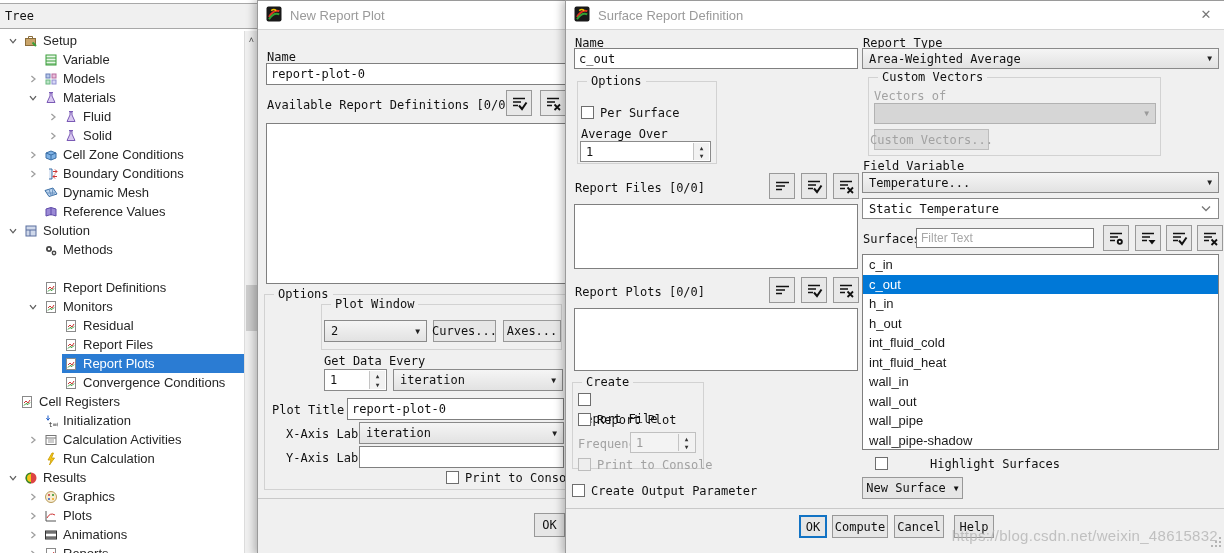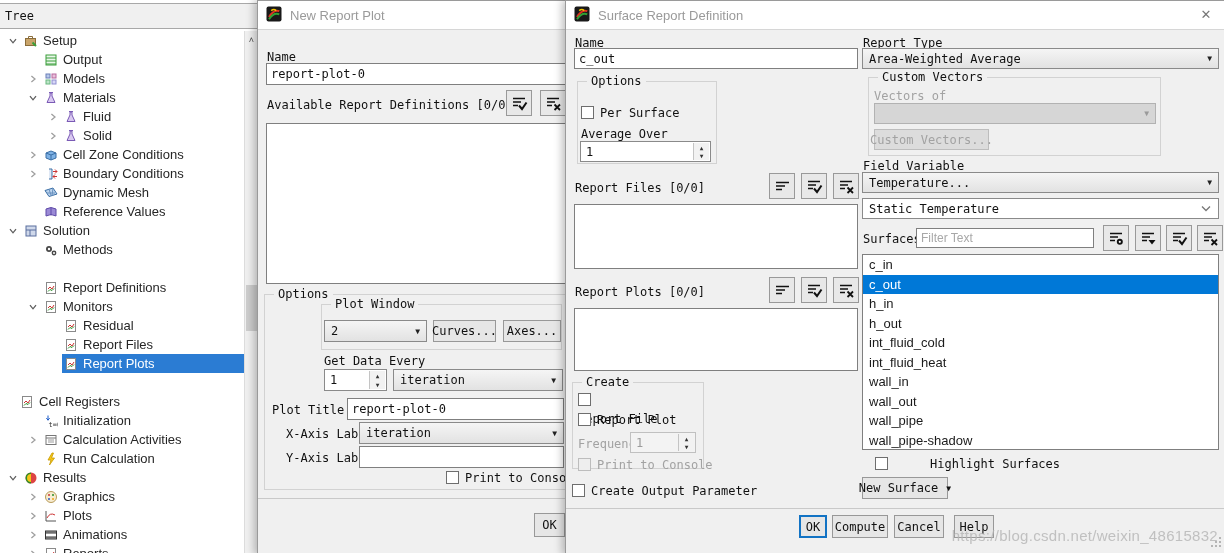--- a/index.html
+++ b/index.html
@@ -92,21 +92,21 @@
       </div>
       <div class="tree-row" style="padding-left: 24px;">
         <span class="tree-exp"></span>
         <span class="tree-sel">
           <span class="tree-ico">
             <svg width="14" height="14" viewBox="0 0 14 14">
               <rect x="2" y="2" width="10" height="10" fill="#eaf7ea" stroke="#3a9e3a"></rect>
               <path d="M2 5h10M2 8h10M2 11h10" stroke="#3a9e3a"></path>
             </svg>
           </span>
-          <span>Output</span>
+          <span>Variable</span>
         </span>
       </div>
       <div class="tree-row" style="padding-left: 24px;">
         <span class="tree-exp">
           <svg width="10" height="10" viewBox="0 0 10 10">
             <path d="M3.4 2L7 5 3.4 8" stroke="#a0a0a0" stroke-width="1.3" fill="none"></path>
           </svg>
         </span>
         <span class="tree-sel">
           <span class="tree-ico">
@@ -322,20 +322,30 @@
               <rect x="2.5" y="1.5" width="9" height="11" fill="#fff" stroke="#8a8a8a"></rect>
               <path d="M4 8l2-2 2 2 2-3" stroke="#cc3333" fill="none"></path>
               <path d="M4 10.5l2-2 2 1 2-2" stroke="#2a8f2a" fill="none"></path>
             </svg>
           </span>
           <span>Report Plots</span>
         </span>
       </div>
       <div class="tree-row" style="padding-left: 44px;">
         <span class="tree-exp"></span>
+        <span class="tree-sel">
+          <span class="tree-ico">
+            <svg width="14" height="14" viewBox="0 0 14 14">
+              <rect x="2.5" y="1.5" width="9" height="11" fill="#fff" stroke="#8a8a8a"></rect>
+              <path d="M4 8l2-2 2 2 2-3" stroke="#cc3333" fill="none"></path>
+              <path d="M4 10.5l2-2 2 1 2-2" stroke="#2a8f2a" fill="none"></path>
+            </svg>
+          </span>
+          <span>Convergence Conditions</span>
+        </span>
       </div>
       <div class="tree-row" style="">
         <span class="tree-exp"></span>
         <span class="tree-sel">
           <span class="tree-ico">
             <svg width="14" height="14" viewBox="0 0 14 14">
               <rect x="2.5" y="1.5" width="9" height="11" fill="#fff" stroke="#8a8a8a"></rect>
               <path d="M4 8l2-2 2 2 2-3" stroke="#cc3333" fill="none"></path>
               <path d="M4 10.5l2-2 2 1 2-2" stroke="#2a8f2a" fill="none"></path>
             </svg>
@@ -716,21 +726,21 @@
       <div class="surf-row">wall_in</div>
       <div class="surf-row">wall_out</div>
       <div class="surf-row">wall_pipe</div>
       <div class="surf-row">wall_pipe-shadow</div>
     </div>
 
   <label class="cbrow" style="left:309px;top:456px;gap:42px;">
     <span class="cb"></span>
     <span>Highlight Surfaces</span>
   </label>
-  <div class="btn" style="left:296px;top:476px;width:86px;height:22px;gap:8px;">
+  <div class="btn" style="left:296px;top:476px;width:101px;height:22px;gap:8px;">
     <span>New Surface</span>
     <span style="font-size:8px;">▼</span>
   </div>
 
   <div class="sep" style="left:0;top:507px;width:659px;"></div>
   <div class="btn default" style="left:233px;top:514px;width:28px;height:23px;">OK</div>
   <div class="btn" style="left:266px;top:514px;width:56px;height:23px;">Compute</div>
   <div class="btn" style="left:328px;top:514px;width:50px;height:23px;">Cancel</div>
   <div class="btn" style="left:388px;top:514px;width:40px;height:23px;">Help</div>
 </div>

